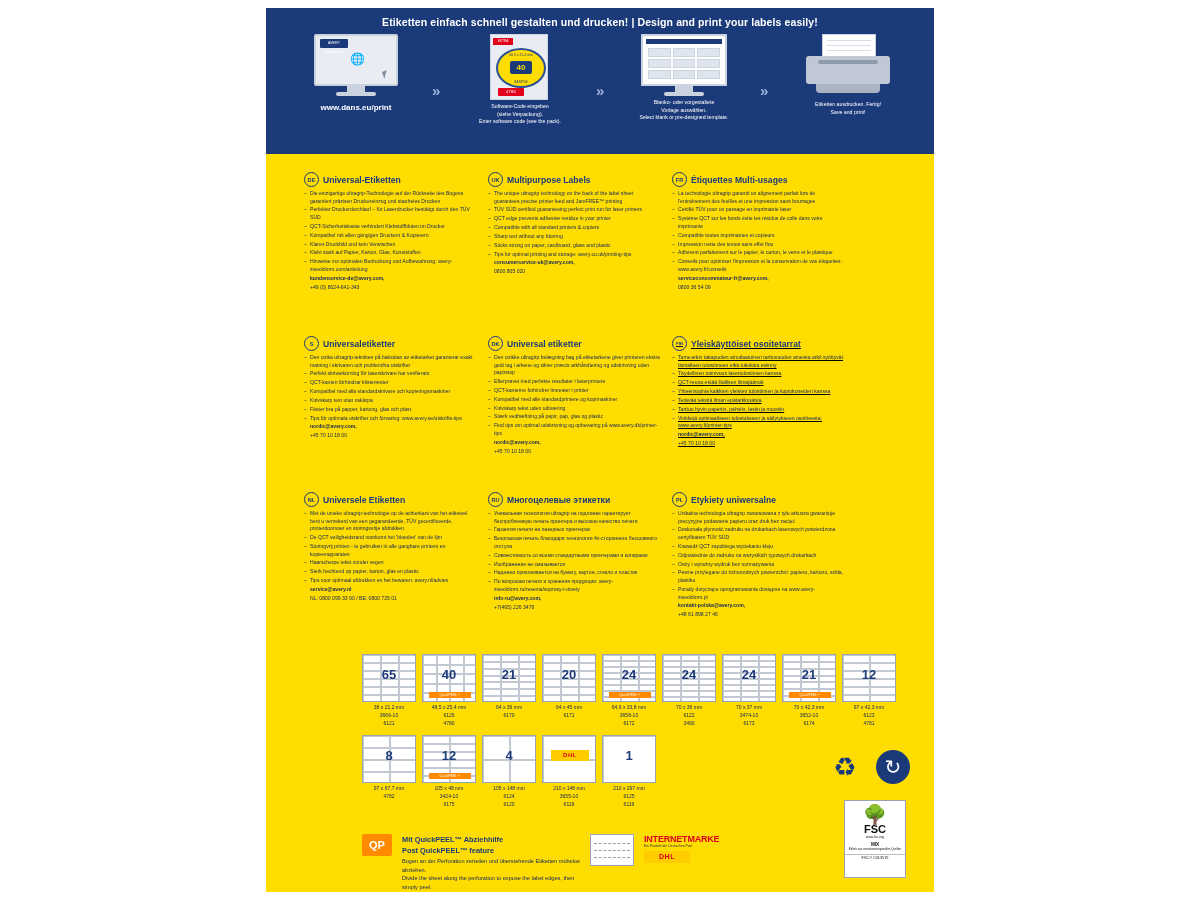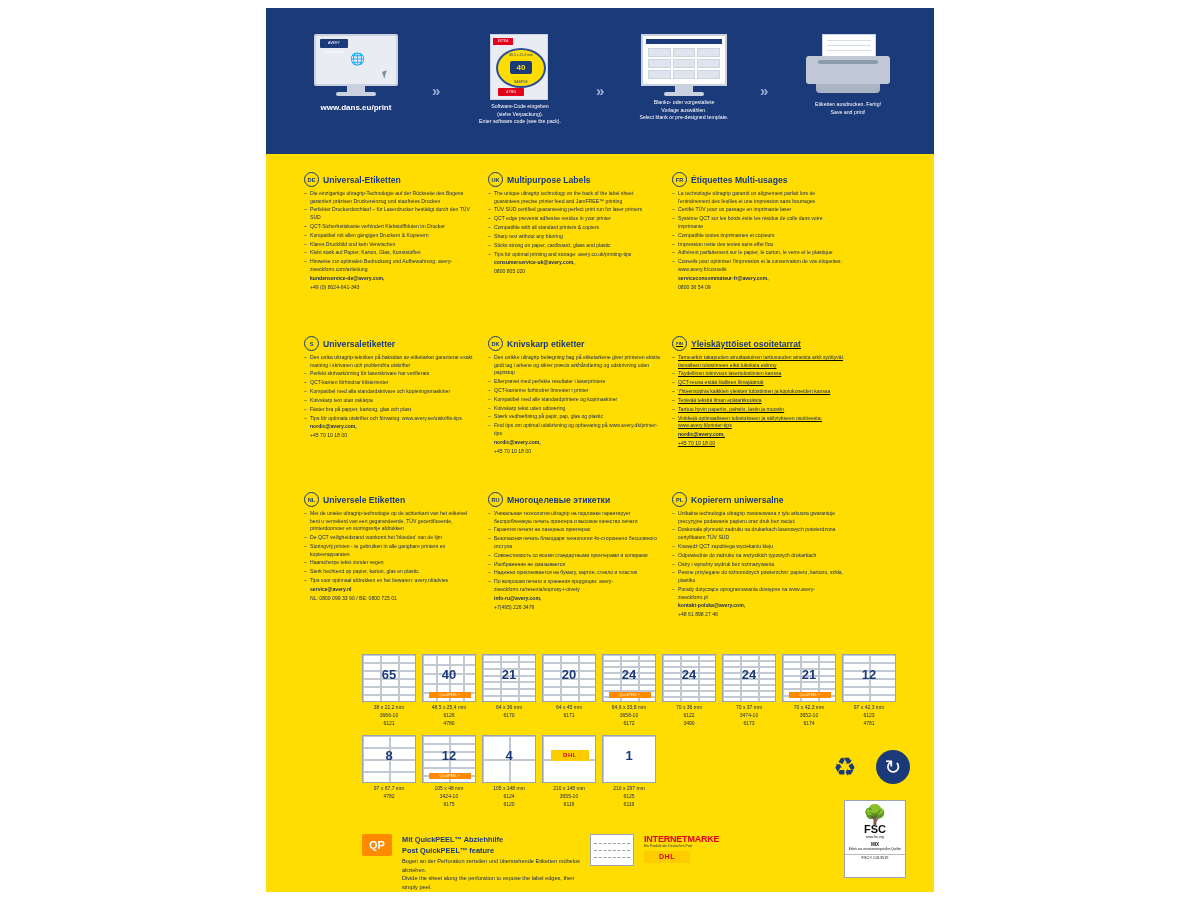--- a/index.html
+++ b/index.html
@@ -98,20 +98,21 @@
   .fsc .d{font-size:2.9px;line-height:1.35;margin-top:1px;padding:0 3px;}
   .fsc .code{font-size:3.8px;margin-top:2px;border-top:1px solid #bbb;padding-top:1px;}
 </style>
 </head>
 <body>
 
 <div id="page">
   <div id="sheet">
 
     <div class="hdr">
+      <div class="hdr-title">Etiketten einfach schnell gestalten und drucken! | Design and print your labels easily!</div>
 
       <div class="flow">
 
         <div class="step" style="left:22px;width:136px;">
           <div class="mon">
             <div class="screen">
               <div class="logo-box">AVERY Zweckform</div>
               <div class="www">🌐</div>
               <div class="cursor"></div>
             </div>
@@ -253,21 +254,21 @@
         <li>Fäster bra på papper, kartong, glas och plast</li>
         <li>Tips för optimala utskrifter och förvaring: www.avery.se/utskrifts-tips</li>
         <li class="nodash" style="font-weight:bold;">nordic@avery.com,</li>
         <li class="nodash phone">+45 70 10 18 00</li>
       </ul>
     </div>
 
     <div class="lang" style="left:222px;top:328px;width:172px;">
       <div class="head">
           <span class="badge">DK</span>
-          <h3>Knivskarp etiketter</h3>
+          <h3>Universal etiketter</h3>
         </div>
       <ul>
         <li>Den unikke ultragrip belægning bag på etiketarkene giver printeren ekstra godt tag i arkene og sikrer præcis arkhåndtering og udskrivning uden papirstop</li>
         <li>Efterprøvet med perfekte resultater i laserprintere</li>
         <li>QCT-kanterne forhindrer limrester i printer</li>
         <li>Kompatibel med alle standardprintere og kopimaskiner</li>
         <li>Knivskarp tekst uden udtværing</li>
         <li>Stærk vedhæftning på papir, pap, glas og plastic</li>
         <li>Find tips om optimal udskrivning og opbevaring på www.avery.dk/printer-tips</li>
         <li class="nodash" style="font-weight:bold;">nordic@avery.com,</li>
@@ -324,21 +325,21 @@
         <li>Надежно приклеивается на бумагу, картон, стекло и пластик</li>
         <li>По вопросам печати и хранения продукции: avery-zweckform.ru/resenia/voprosy-i-otvety</li>
         <li class="nodash" style="font-weight:bold;">info-ru@avery.com,</li>
         <li class="nodash phone">+7(495) 226 3476</li>
       </ul>
     </div>
 
     <div class="lang" style="left:406px;top:484px;width:172px;">
       <div class="head">
           <span class="badge">PL</span>
-          <h3>Kopierern uniwersalne</h3>
+          <h3>Etykiety uniwersalne</h3>
         </div>
       <ul>
         <li>Unikalna technologia ultragrip zastosowana z tyłu arkusza gwarantuje precyzyjne podawanie papieru oraz druk bez zacięć</li>
         <li>Doskonała płynność zadruku na drukarkach laserowych potwierdzona certyfikatem TÜV SÜD</li>
         <li>Krawędź QCT zapobiega wyciekaniu kleju</li>
         <li>Odpowiednie do zadruku na wszystkich typowych drukarkach</li>
         <li>Ostry i wyraźny wydruk bez rozmazywania</li>
         <li>Pewne przylegane do różnorodnych powierzchni: papieru, kartonu, szkła, plastiku</li>
         <li>Porady dotyczące oprogramowania dostępne na www.avery-zweckform.pl</li>
         <li class="nodash" style="font-weight:bold;">kontakt-polska@avery.com,</li>

